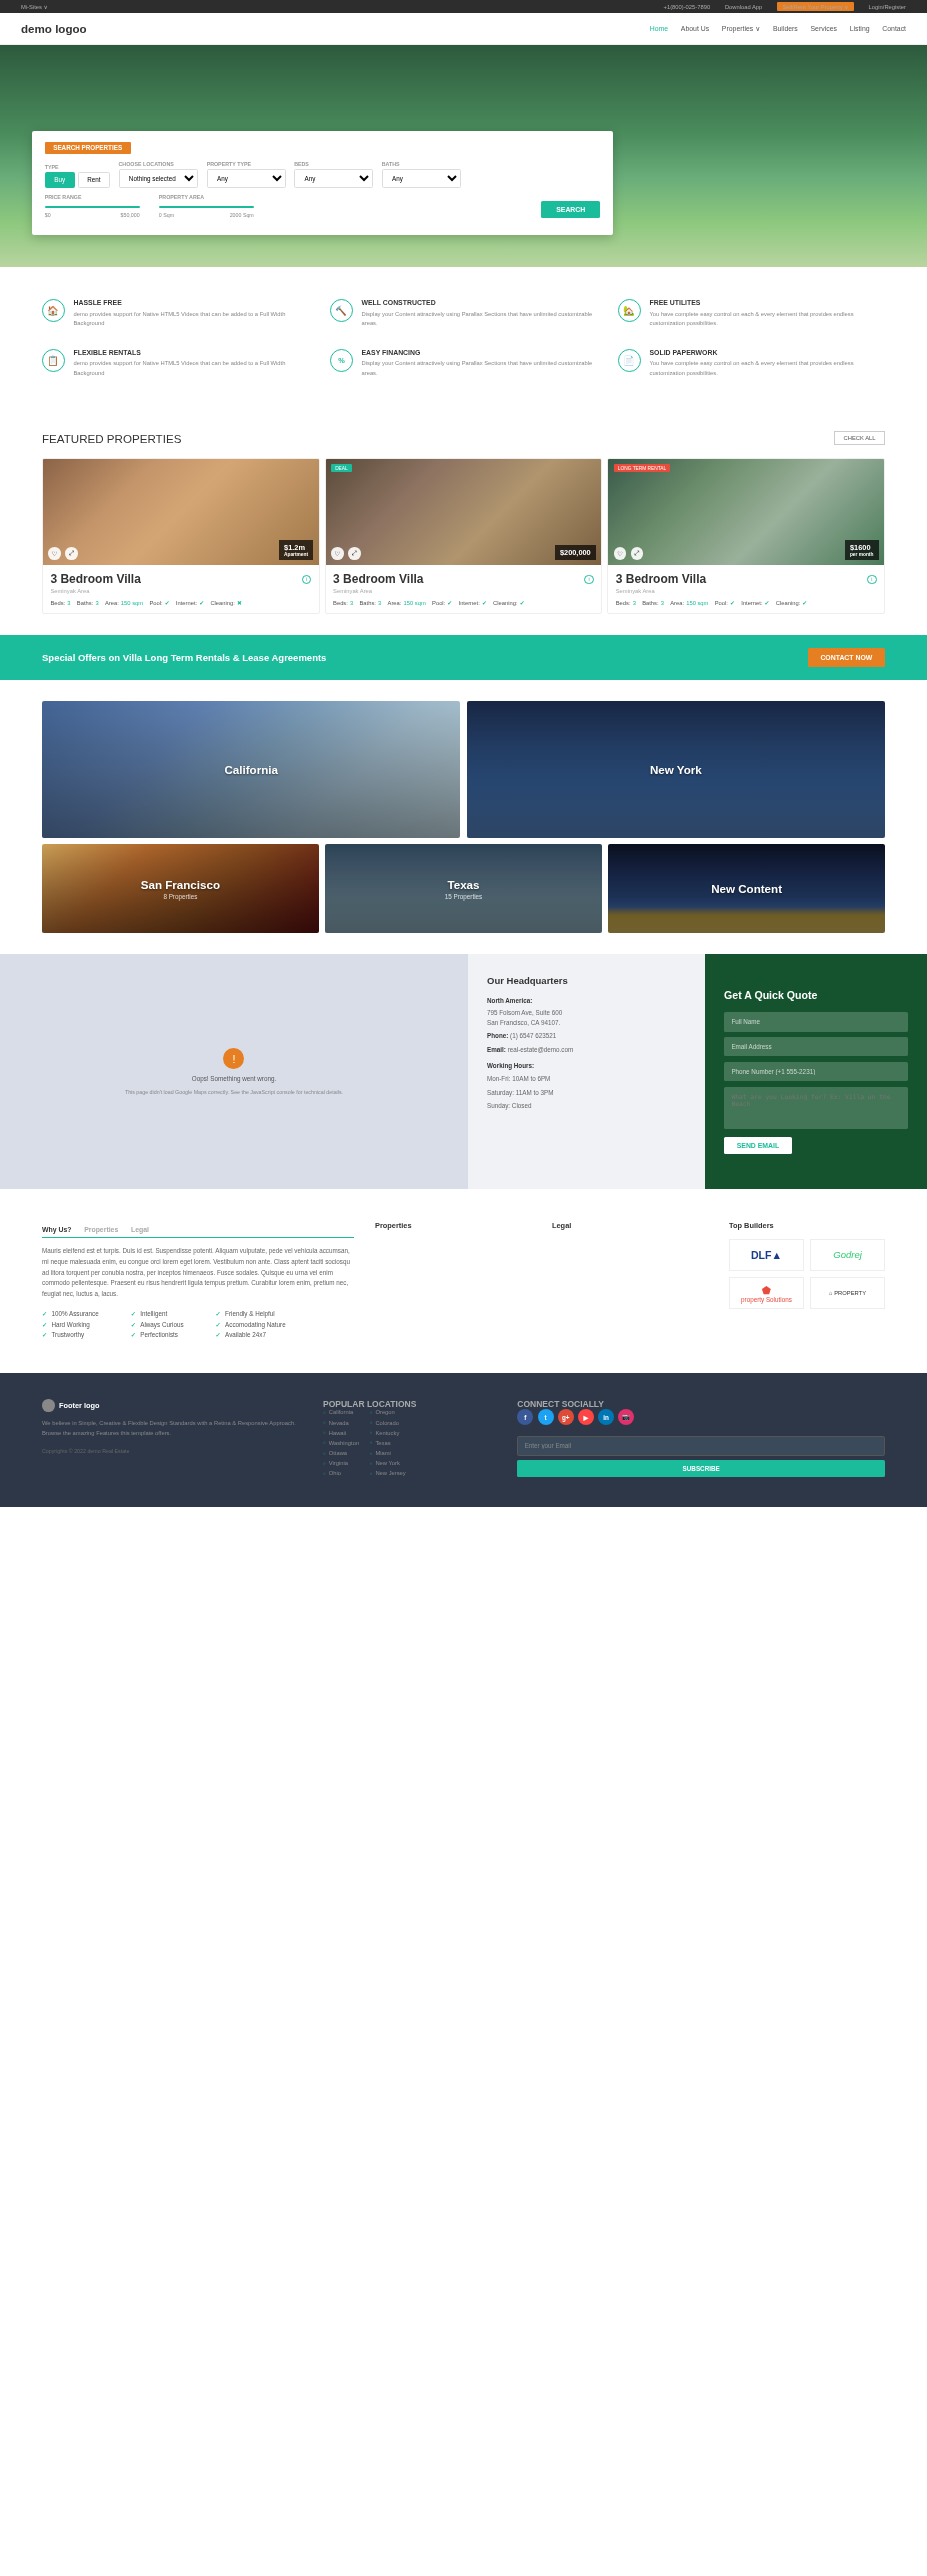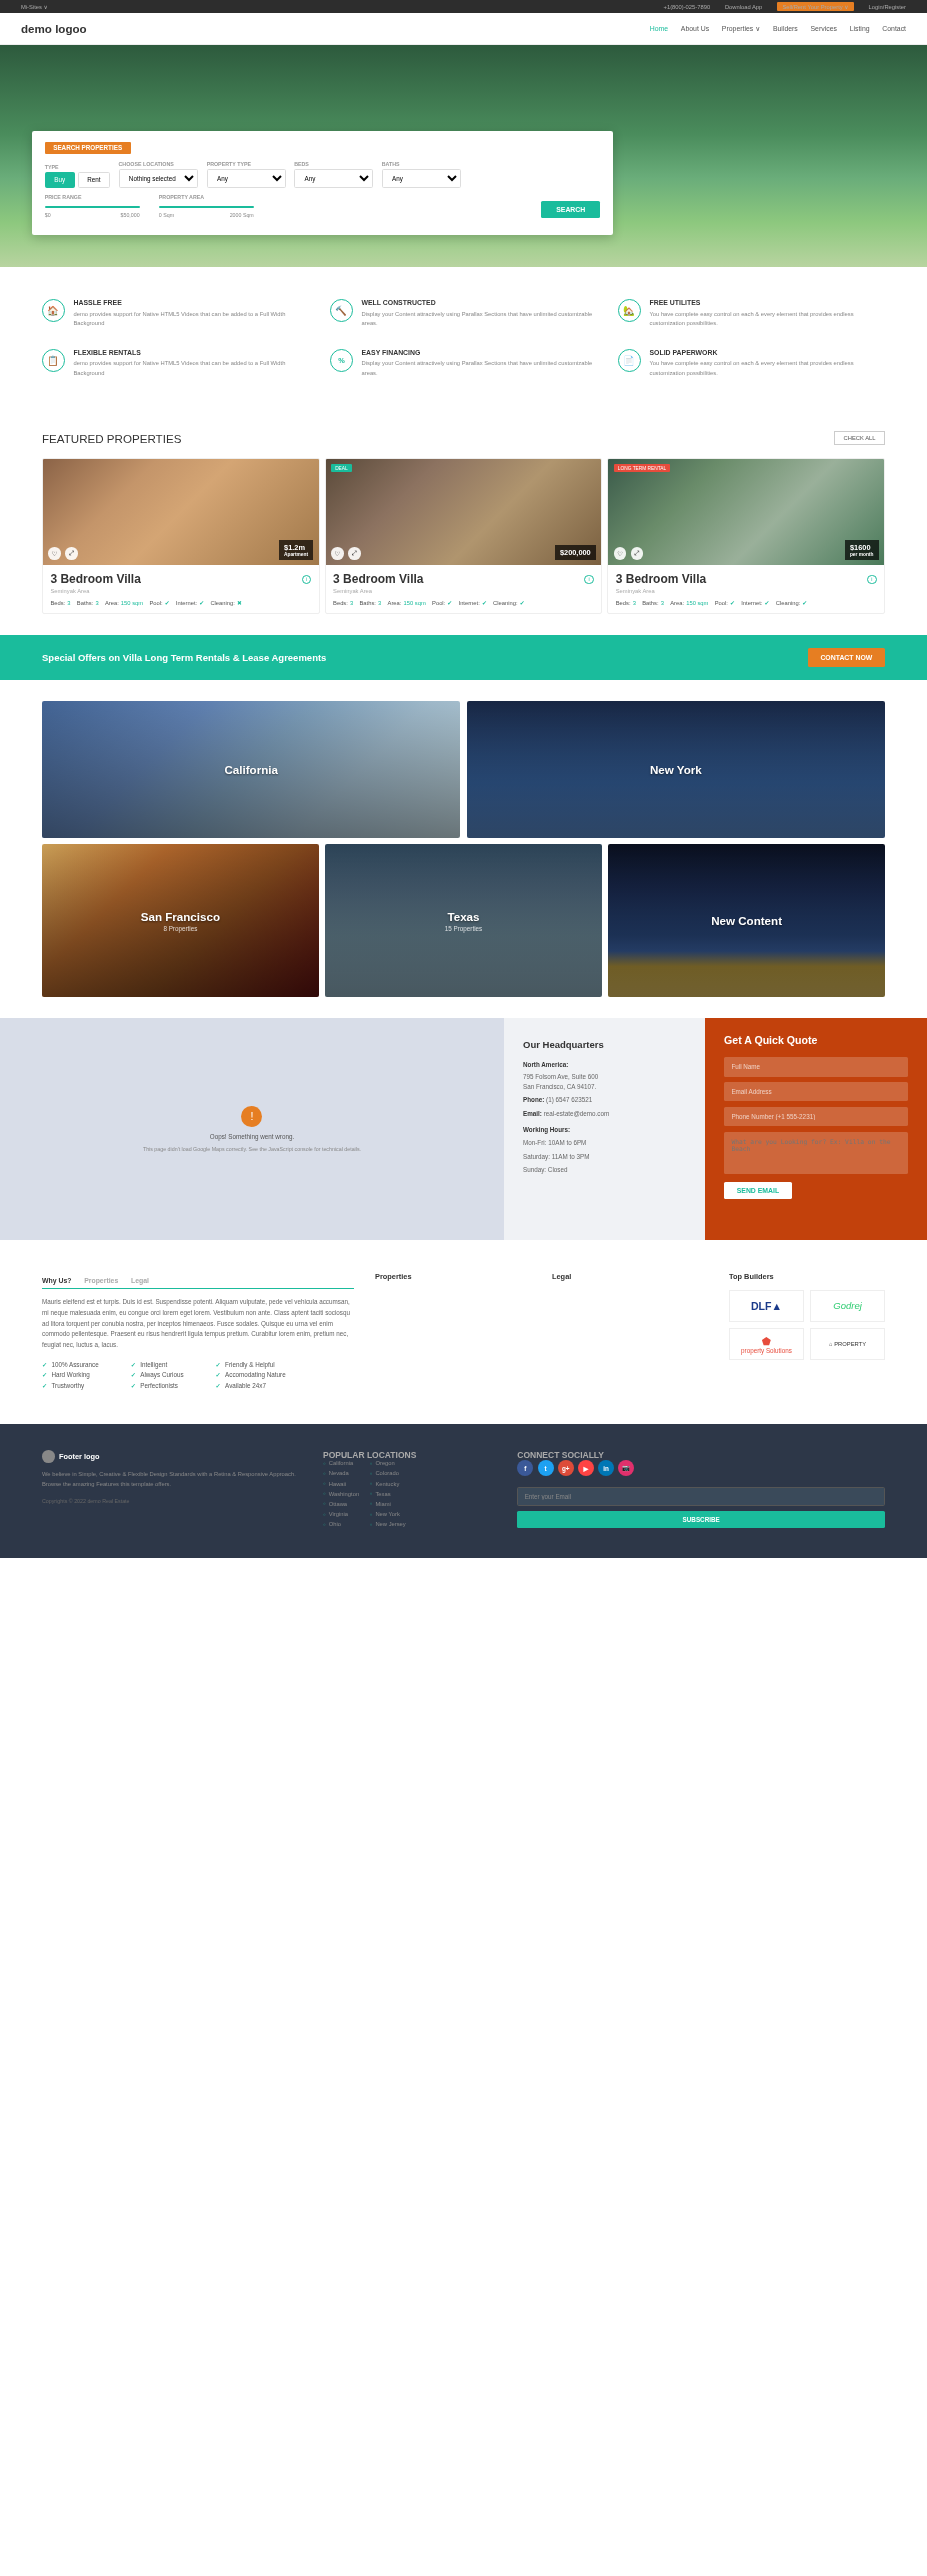--- a/index.html
+++ b/index.html
@@ -76,21 +76,21 @@
 
     
     .offer-banner { background: #1abc9c; padding: 12.7px 42px; display: flex; justify-content: space-between; align-items: center; }
     .offer-banner h3 { color: #fff; font-size: 9.5px; }
     .contact-btn { background: #e67e22; color: #fff; border: none; padding: 6.3px 12.7px; font-size: 6.9px; font-weight: bold; cursor: pointer; border-radius: 1.6px; }
 
     
     .locations-section { padding: 21px 42px; background: #fff; }
     .locations-grid { display: grid; grid-template-columns: 1fr 1fr; gap: 6.3px; margin-bottom: 6.3px; }
     .locations-row2 { display: grid; grid-template-columns: 1fr 1fr 1fr; gap: 6.3px; }
-    .location-card { position: relative; height: 153px; overflow: hidden; border-radius: 2.1px; cursor: pointer; }
+    .location-card { position: relative; height: 89px; overflow: hidden; border-radius: 2.1px; cursor: pointer; }
     .location-card.tall { height: 137px; }
     .loc-bg { width: 100%; height: 100%; }
     .loc-bg-california { background: linear-gradient(135deg, #4a6fa5 0%, #6a8fc5 30%, #8aafce 50%, #b0cde0 70%, #d0e8f0 100%); }
     .loc-bg-newyork { background: linear-gradient(180deg, #1a2a4a 0%, #2a4a7a 30%, #3a6aaa 60%, #5a8aca 100%); }
     .loc-bg-sanfrancisco { background: linear-gradient(135deg, #e0b060 0%, #c07030 30%, #905020 60%, #601010 100%); }
     .loc-bg-texas { background: linear-gradient(180deg, #304a60 0%, #506a80 30%, #7090a0 60%, #90b0c0 100%); }
     .loc-bg-neworleans { background: linear-gradient(180deg, #0a1020 0%, #1a2a50 30%, #2a4a80 60%, #3a60a0 70%, #c0a040 80%, #e0c060 100%); }
     .location-overlay { position: absolute; inset: 0; background: linear-gradient(rgba(0,0,0,0.1), rgba(0,0,0,0.5)); display: flex; flex-direction: column; align-items: center; justify-content: center; }
     .location-name { color: #fff; font-size: 11.6px; font-weight: bold; text-shadow: 0 1.1px 2.1px rgba(0,0,0,0.5); }
     .location-count { color: rgba(255,255,255,0.8); font-size: 6.3px; margin-top: 2.1px; }
@@ -100,21 +100,21 @@
     .map-side { flex: 1; min-height: 222px; background: #d8dde8; display: flex; align-items: center; justify-content: center; }
     .map-placeholder { text-align: center; color: #666; }
     .map-placeholder .error-icon { width: 21px; height: 21px; background: #e67e22; border-radius: 50%; color: #fff; display: flex; align-items: center; justify-content: center; font-size: 10.6px; margin: 0 auto 6.3px; }
     .map-placeholder p { font-size: 6.3px; color: #555; margin-bottom: 3.2px; }
     .map-placeholder small { font-size: 5.3px; color: #888; }
     .hq-info { width: 201px; padding: 21px 19px; background: #f0f2f5; }
     .hq-info h3 { font-size: 9.5px; font-weight: bold; color: #333; margin-bottom: 10.6px; }
     .hq-info h5 { font-size: 6.3px; font-weight: bold; color: #333; margin-bottom: 4.2px; }
     .hq-info p { font-size: 6.3px; color: #666; margin-bottom: 3.2px; line-height: 1.6; }
     .hq-info strong { color: #333; }
-    .quick-quote { width: 222px; background: #c2410c; padding: 16px 19px; }
+    .quick-quote { width: 222px; background: #14532d; padding: 35px 19px; margin-left: 36px; }
     .quick-quote h3 { color: #fff; font-size: 10.6px; font-weight: bold; margin-bottom: 10.6px; }
     .quote-input { width: 100%; padding: 6.3px 7.4px; margin-bottom: 5.3px; border: none; border-radius: 1.6px; font-size: 6.3px; background: rgba(255,255,255,0.2); color: #fff; }
     .quote-input::placeholder { color: rgba(255,255,255,0.7); }
     .quote-textarea { width: 100%; padding: 6.3px 7.4px; height: 42px; margin-bottom: 6.3px; border: none; border-radius: 1.6px; font-size: 6.3px; background: rgba(255,255,255,0.2); color: #fff; resize: none; }
     .send-btn { background: #fff; color: #1abc9c; border: none; padding: 5.3px 12.7px; font-size: 6.9px; font-weight: bold; cursor: pointer; border-radius: 1.6px; }
 
     
     .why-section { padding: 32px 42px; background: #fff; }
     .why-grid { display: grid; grid-template-columns: 2fr 1fr 1fr 1fr; gap: 21px; }
     .why-tabs { border-bottom: 1.1px solid #1abc9c; display: flex; gap: 12.7px; margin-bottom: 8.5px; }

